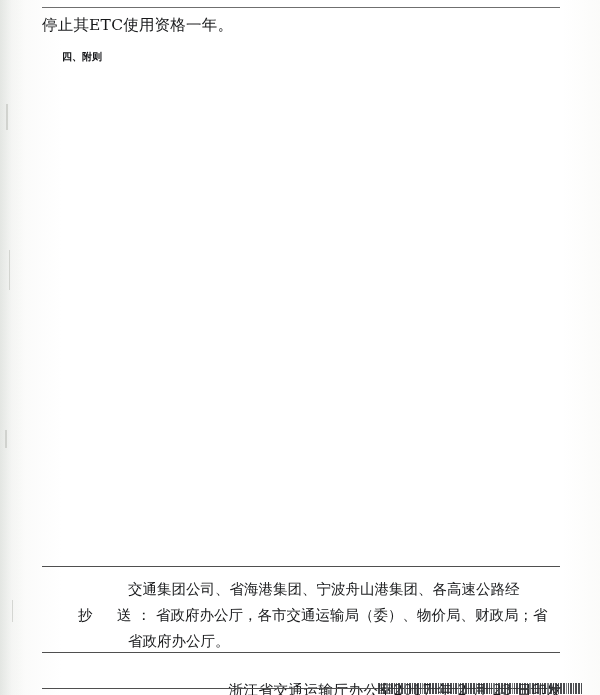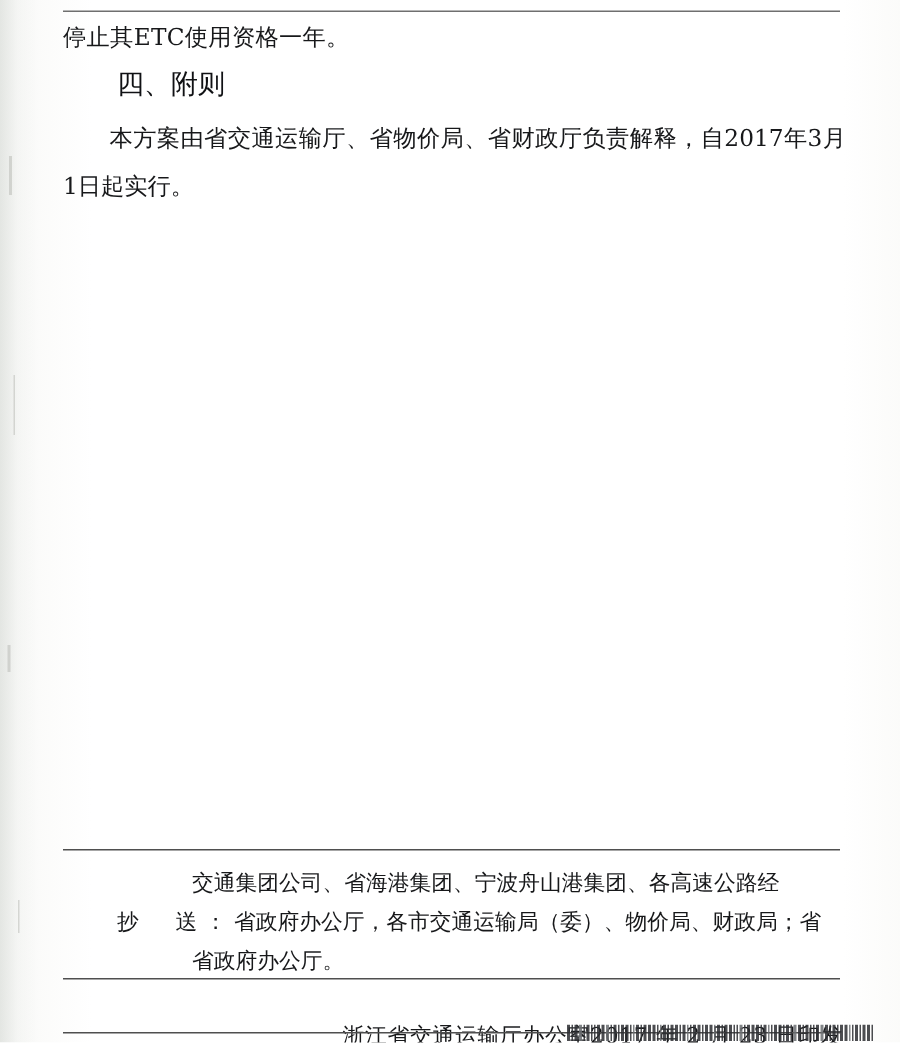--- a/index.html
+++ b/index.html
@@ -50,23 +50,23 @@
     line-height: 30px;
     letter-spacing: 0.2px;
     color: #17181a;
   }
   .line-1 { top: 10px; }
   .heading-4 {
     position: absolute;
     left: 42px;
     top: 42px;
     width: 520px;
-    font-size: 18px;
+    font-size: 10px;
     line-height: 30px;
-    font-weight: normal;
+    font-weight: bold;
     text-indent: 2em;
     color: #101114;
   }
   .para {
     position: absolute;
     left: 42px;
     top: 76px;
     width: 522px;
     font-size: 15.5px;
     line-height: 32px;
@@ -146,21 +146,20 @@
   <div class="scan-speck" style="left:9px; top:250px; width:1px; height:40px;"></div>
   <div class="scan-speck" style="left:5px; top:430px; width:2px; height:18px;"></div>
   <div class="scan-speck" style="left:12px; top:600px; width:1px; height:22px;"></div>
 
   <div class="top-rule"></div>
 
   <div class="body-text line-1">停止其ETC使用资格一年。</div>
 
   <div class="heading-4">四、附则</div>
 
-  <div class="para">本方案由省交通运输厅、省物价局、省财政厅负责解释，自2017年3月1日起实行。</div>
 
   <div class="footer-rule rule-a"></div>
 
   <div class="cc-block">
     <span class="cc-line cc-line-2">交通集团公司、省海港集团、宁波舟山港集团、各高速公路经</span>
     <span class="cc-line"><span class="cc-label">抄　送：</span><span>省政府办公厅，各市交通运输局（委）、物价局、财政局；省</span></span>
     <span class="cc-line cc-line-3">省政府办公厅。</span>
   </div>
 
   <div class="footer-rule rule-b"></div>

